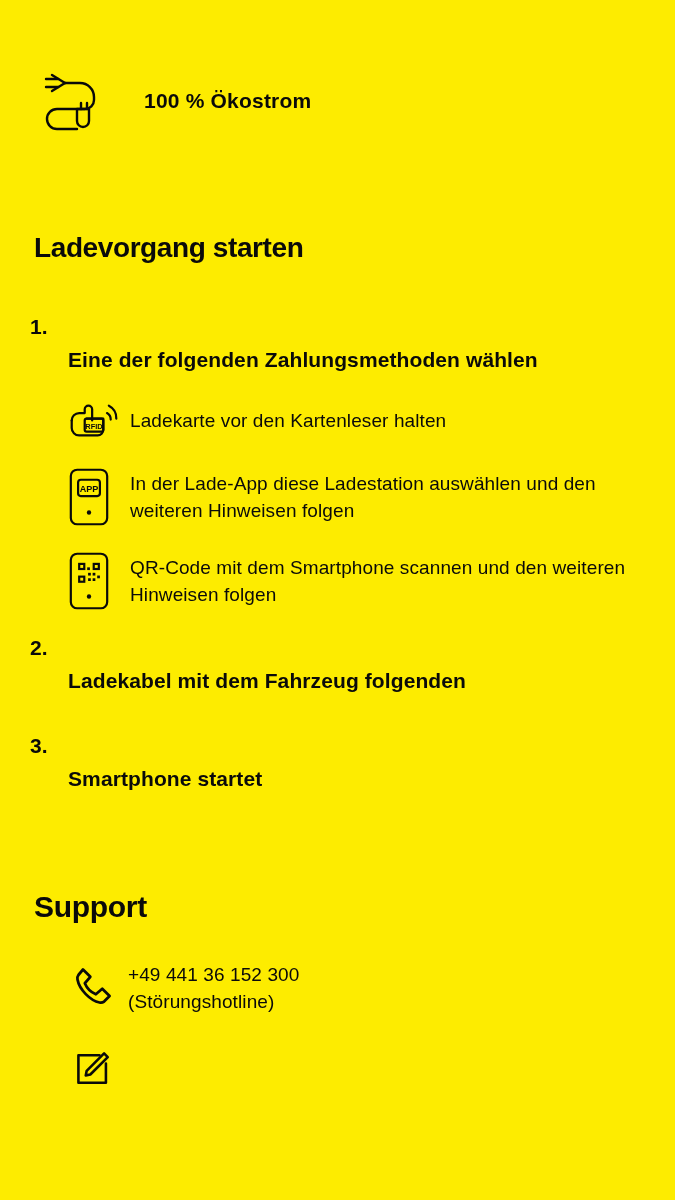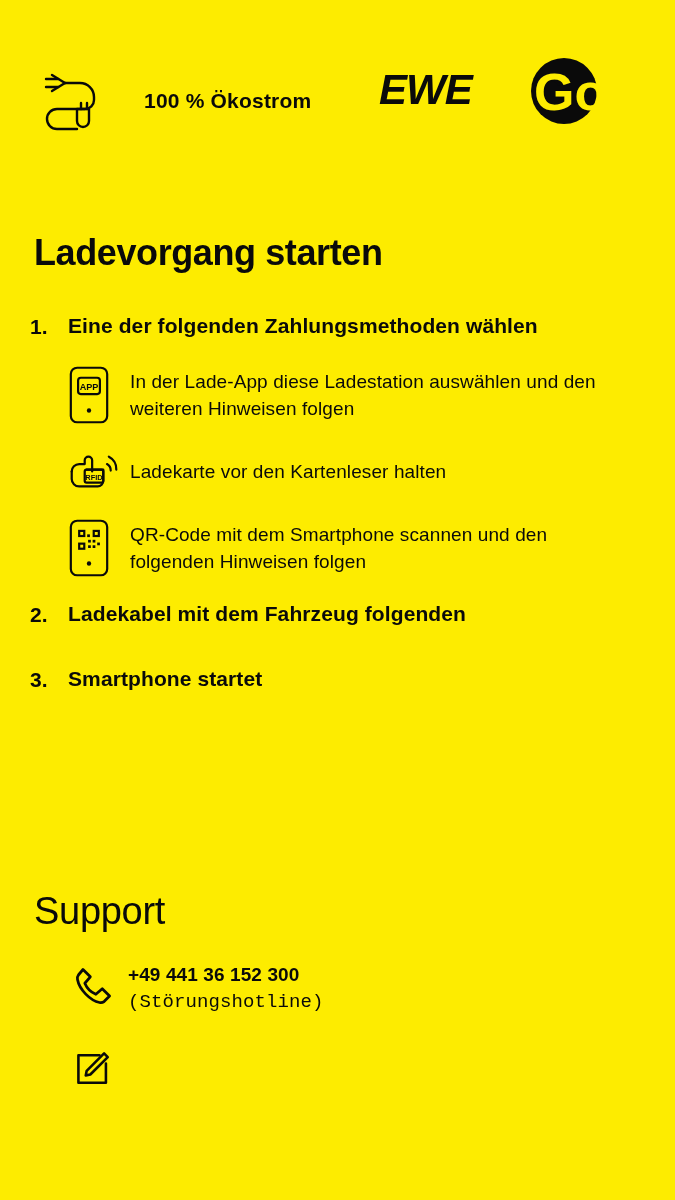--- a/index.html
+++ b/index.html
@@ -55,21 +55,21 @@
     margin-top: 6px;
     display: flex;
     align-items: center;
   }
 
   
   .headline {
     position: absolute;
     top: 232px;
     left: 34px;
-    font-size: 36px;
+    font-size: 28px;
     font-weight: bold;
     letter-spacing: -0.4px;
   }
 
   
   .steps {
     position: absolute;
     top: 312px;
     left: 30px;
     right: 30px;
@@ -85,20 +85,21 @@
     font-size: 21px;
     font-weight: bold;
     line-height: 1.33;
     padding-top: 1px;
   }
   .step-text {
     font-size: 21px;
     font-weight: bold;
     line-height: 1.33;
     letter-spacing: 0.1px;
+    margin-top: 34px;
   }
 
   .methods {
     margin-top: 22px;
     margin-left: 38px;
   }
   .method {
     display: flex;
     align-items: flex-start;
     margin-bottom: 22px;
@@ -119,22 +120,22 @@
   .method.rfid .method-text { padding-top: 12px; }
 
   .step2 { margin-top: 14px; }
   .step3 { margin-top: 36px; }
 
   
   .support-title {
     position: absolute;
     top: 890px;
     left: 34px;
-    font-size: 38px;
-    font-weight: normal;
+    font-size: 30px;
+    font-weight: bold;
     letter-spacing: -0.3px;
   }
   .support-list {
     position: absolute;
     top: 962px;
     left: 72px;
   }
   .support-row {
     display: flex;
     align-items: flex-start;
@@ -143,22 +144,22 @@
   .support-icon {
     flex: 0 0 56px;
     width: 56px;
     padding-top: 2px;
   }
   .support-text {
     font-size: 19px;
     line-height: 1.4;
     letter-spacing: 0.1px;
   }
-  .support-text .line1 { display: block; font-weight: bold; }
-  .support-text .line2 { display: block; font-family: Liberation Mono, monospace; }
+  .support-text .line1 { display: block; font-weight: normal; text-align: right; }
+  .support-text .line2 { display: block; }
   .support-row.mail .support-text { padding-top: 16px; }
 </style>
 </head>
 <body>
 
 <div class="page">
 
   <div class="header">
 
     <div class="eco-block">
@@ -170,71 +171,57 @@
           <path d="M24 9 h-12"></path>
           <path d="M24 17 h-12"></path>
           <path d="M43 45 h12 v12 a6 6 0 0 1 -6 6 h0 a6 6 0 0 1 -6 -6 z" transform="translate(0,-6)"></path>
           <path d="M47 33 v6"></path>
           <path d="M53 33 v6"></path>
         </svg>
       </span>
       <span class="eco-label">100 % Ökostrom</span>
     </div>
 
-    <div class="logo">
-      <svg viewBox="0 0 250 66" width="250" height="66">
-        <g fill="#0a0a0a">
-          <text x="0" y="46" font-family="'Liberation Sans', sans-serif" font-size="42" font-weight="bold" font-style="italic" letter-spacing="-1">EWE</text>
-        </g>
-        <circle cx="185" cy="33" r="33" fill="#0a0a0a"></circle>
-        <text x="152" y="51" font-family="'Liberation Sans', sans-serif" font-size="48" font-weight="bold" fill="#0a0a0a">G</text>
-        <text x="152" y="51" font-family="'Liberation Sans', sans-serif" font-size="48" font-weight="bold" fill="#FDEC00" opacity="0">G</text>
-        <g>
-          <path d="M168 14 a20 20 0 1 0 0 38 a20 20 0 0 0 18 -12 h-18 v-8 h26 a22 22 0 0 1 -26 26 a24 24 0 1 1 0 -48 z" fill="#FDEC00" opacity="0"></path>
-        </g>
-        <text x="155" y="52" font-family="'Liberation Sans', sans-serif" font-size="52" font-weight="bold" fill="#FDEC00">Go</text>
-      </svg>
-    </div>
   </div>
 
   <div class="headline">Ladevorgang starten</div>
 
   <div class="steps">
 
     <div class="step">
       <div class="step-num">1.</div>
       <div class="step-text">Eine der folgenden Zahlungsmethoden wählen</div>
     </div>
 
     <div class="methods">
-
-      <div class="method app">
-        <div class="method-icon">
-          <svg viewBox="0 0 46 66" width="42" height="60" fill="none" stroke="#0a0a0a" stroke-width="2.4" stroke-linejoin="round">
-            <rect x="3" y="3" width="40" height="60" rx="7"></rect>
-            <rect x="11" y="14" width="24" height="18" rx="3"></rect>
-            <text x="23" y="27" font-family="'Liberation Sans', sans-serif" font-size="10" font-weight="bold" fill="#0a0a0a" stroke="none" text-anchor="middle">APP</text>
-            <circle cx="23" cy="50" r="2.4" fill="#0a0a0a" stroke="none"></circle>
-          </svg>
-        </div>
-        <div class="method-text">In der Lade-App diese Ladestation auswählen und den weiteren Hinweisen folgen</div>
-      </div>
 
       <div class="method rfid">
         <div class="method-icon">
           <svg viewBox="0 0 56 48" width="52" height="45" fill="none" stroke="#0a0a0a" stroke-width="2.4" stroke-linecap="round" stroke-linejoin="round">
             <path d="M4 24 a8 8 0 0 1 8 -8 h6 v-4 a4 4 0 0 1 8 0 v12"></path>
             <path d="M4 24 v8 a8 8 0 0 0 8 8 h20 a6 6 0 0 0 6 -6 V22 h-18"></path>
             <rect x="18" y="22" width="20" height="14" rx="2"></rect>
             <text x="28" y="33" font-family="'Liberation Sans', sans-serif" font-size="8" font-weight="bold" fill="#0a0a0a" stroke="none" text-anchor="middle">RFID</text>
             <path d="M42 16 a8 8 0 0 1 4 7"></path>
             <path d="M44 8 a15 15 0 0 1 8 14"></path>
           </svg>
         </div>
         <div class="method-text">Ladekarte vor den Kartenleser halten</div>
+      </div>
+
+      <div class="method app">
+        <div class="method-icon">
+          <svg viewBox="0 0 46 66" width="42" height="60" fill="none" stroke="#0a0a0a" stroke-width="2.4" stroke-linejoin="round">
+            <rect x="3" y="3" width="40" height="60" rx="7"></rect>
+            <rect x="11" y="14" width="24" height="18" rx="3"></rect>
+            <text x="23" y="27" font-family="'Liberation Sans', sans-serif" font-size="10" font-weight="bold" fill="#0a0a0a" stroke="none" text-anchor="middle">APP</text>
+            <circle cx="23" cy="50" r="2.4" fill="#0a0a0a" stroke="none"></circle>
+          </svg>
+        </div>
+        <div class="method-text">In der Lade-App diese Ladestation auswählen und den weiteren Hinweisen folgen</div>
       </div>
 
       <div class="method qr">
         <div class="method-icon">
           <svg viewBox="0 0 46 66" width="42" height="60" fill="none" stroke="#0a0a0a" stroke-width="2.4" stroke-linejoin="round">
             <rect x="3" y="3" width="40" height="60" rx="7"></rect>
             <g fill="#0a0a0a" stroke="none">
               <rect x="11" y="13" width="8" height="8"></rect>
               <rect x="27" y="13" width="8" height="8"></rect>
               <rect x="11" y="27" width="8" height="8"></rect>
@@ -246,21 +233,21 @@
               <rect x="21" y="18" width="3" height="3"></rect>
             </g>
             <g fill="#FDEC00" stroke="none">
               <rect x="13.4" y="15.4" width="3.2" height="3.2"></rect>
               <rect x="29.4" y="15.4" width="3.2" height="3.2"></rect>
               <rect x="13.4" y="29.4" width="3.2" height="3.2"></rect>
             </g>
             <circle cx="23" cy="50" r="2.4" fill="#0a0a0a" stroke="none"></circle>
           </svg>
         </div>
-        <div class="method-text">QR-Code mit dem Smartphone scannen und den folgenden Hinweisen folgen</div>
+        <div class="method-text">QR-Code mit dem Smartphone scannen und den weiteren Hinweisen folgen</div>
       </div>
 
     </div>
 
     <div class="step step2">
       <div class="step-num">2.</div>
       <div class="step-text">Ladekabel mit dem Fahrzeug folgenden</div>
     </div>
 
     <div class="step step3">

